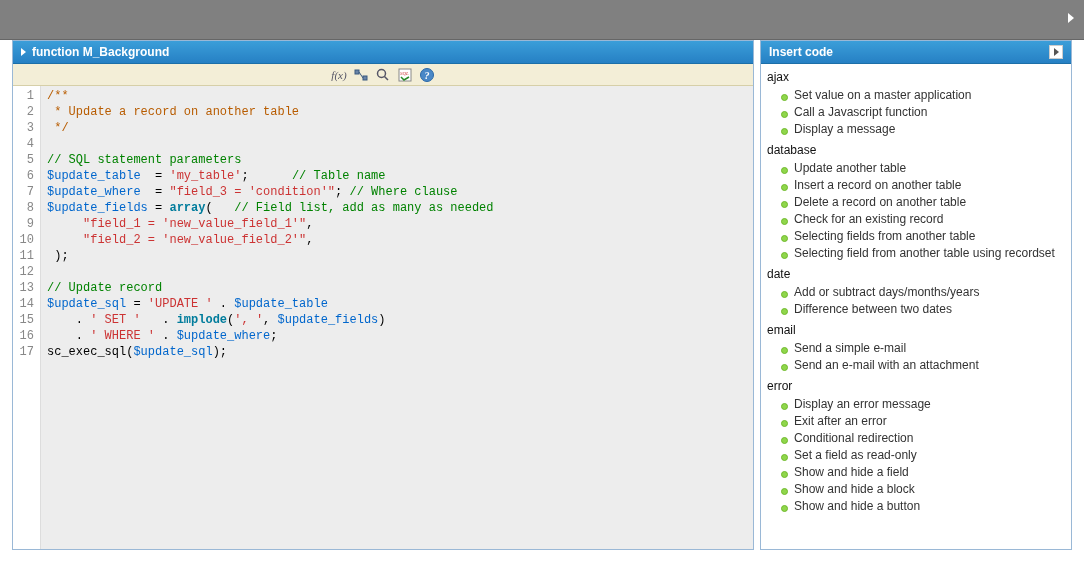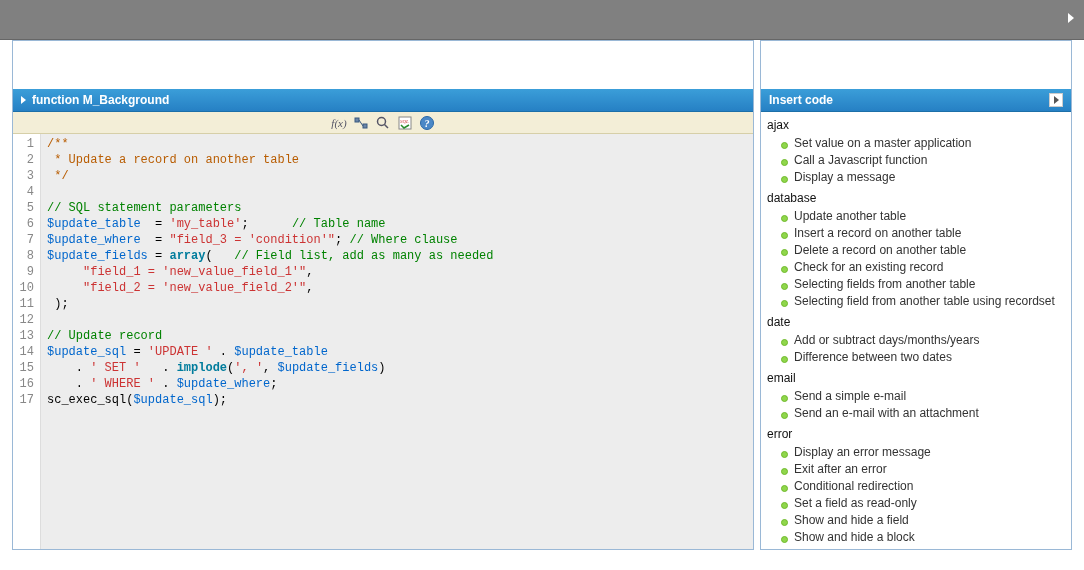--- a/index.html
+++ b/index.html
@@ -2,21 +2,21 @@
 <html><head>
 <meta charset="utf-8">
 <style>
 * { margin: 0; padding: 0; box-sizing: border-box; }
 body { font-family: Arial, sans-serif; font-size: 12px; background: #fff; width: 1084px; height: 570px; overflow: hidden; }
 .topbar { height: 40px; background: #808080; border-bottom: 1px solid #666; position: relative; }
 .topbar-arrow { position: absolute; right: 8px; top: 12px; color: #fff; cursor: pointer; }
 .main { display: flex; height: 510px; padding: 0 12px; gap: 6px; }
 .left-panel { flex: 1; display: flex; flex-direction: column; border: 1px solid #9ab8d6; }
 .right-panel { width: 312px; display: flex; flex-direction: column; border: 1px solid #9ab8d6; }
-.panel-header { background: linear-gradient(#3b9ed9, #2680c4); color: #fff; font-weight: bold; font-size: 12px; padding: 4px 8px; display: flex; align-items: center; gap: 6px; border-bottom: 1px solid #1c6fa8; margin-top: 48px; }
+.panel-header { background: linear-gradient(#3b9ed9, #2680c4); color: #fff; font-weight: bold; font-size: 12px; padding: 4px 8px; display: flex; align-items: center; gap: 6px; border-bottom: 1px solid #1c6fa8; }
 .panel-header .arrow { display:inline-block; width:0; height:0; border-left:5px solid #fff; border-top:4px solid transparent; border-bottom:4px solid transparent; }
 .panel-header .sq { margin-left:auto; width:14px; height:14px; background:#fff; color:#555; display:flex; align-items:center; justify-content:center; border:1px solid #ccc; cursor:pointer; }
 .panel-header .sq::after { content:''; width:0; height:0; border-left:5px solid #555; border-top:4px solid transparent; border-bottom:4px solid transparent; }
 .toolbar { background: #f3eed7; border-bottom: 1px solid #d6cfa8; height: 22px; display:flex; justify-content:center; align-items:center; gap:6px; }
 .toolbar-icon { width:16px; height:16px; cursor:pointer; display:inline-flex; align-items:center; justify-content:center; font-size:11px; color:#556; font-style:italic; font-family: Georgia, serif; }
 .editor-wrap { flex:1; display:flex; background:#ededed; overflow:auto; }
 .gutter { background:#fff; color:#888; text-align:right; padding: 2px 6px 2px 4px; font-family: Consolas, "Courier New", monospace; font-size:12px; line-height:16px; border-right:1px solid #ddd; user-select:none; min-width:28px; }
 .code { flex:1; padding:2px 6px; font-family: Consolas, "Courier New", monospace; font-size:12px; line-height:16px; white-space:pre; color:#000; }
 .tok-comment { color:#008200; }
 .tok-doccomment { color:#b85c00; }

